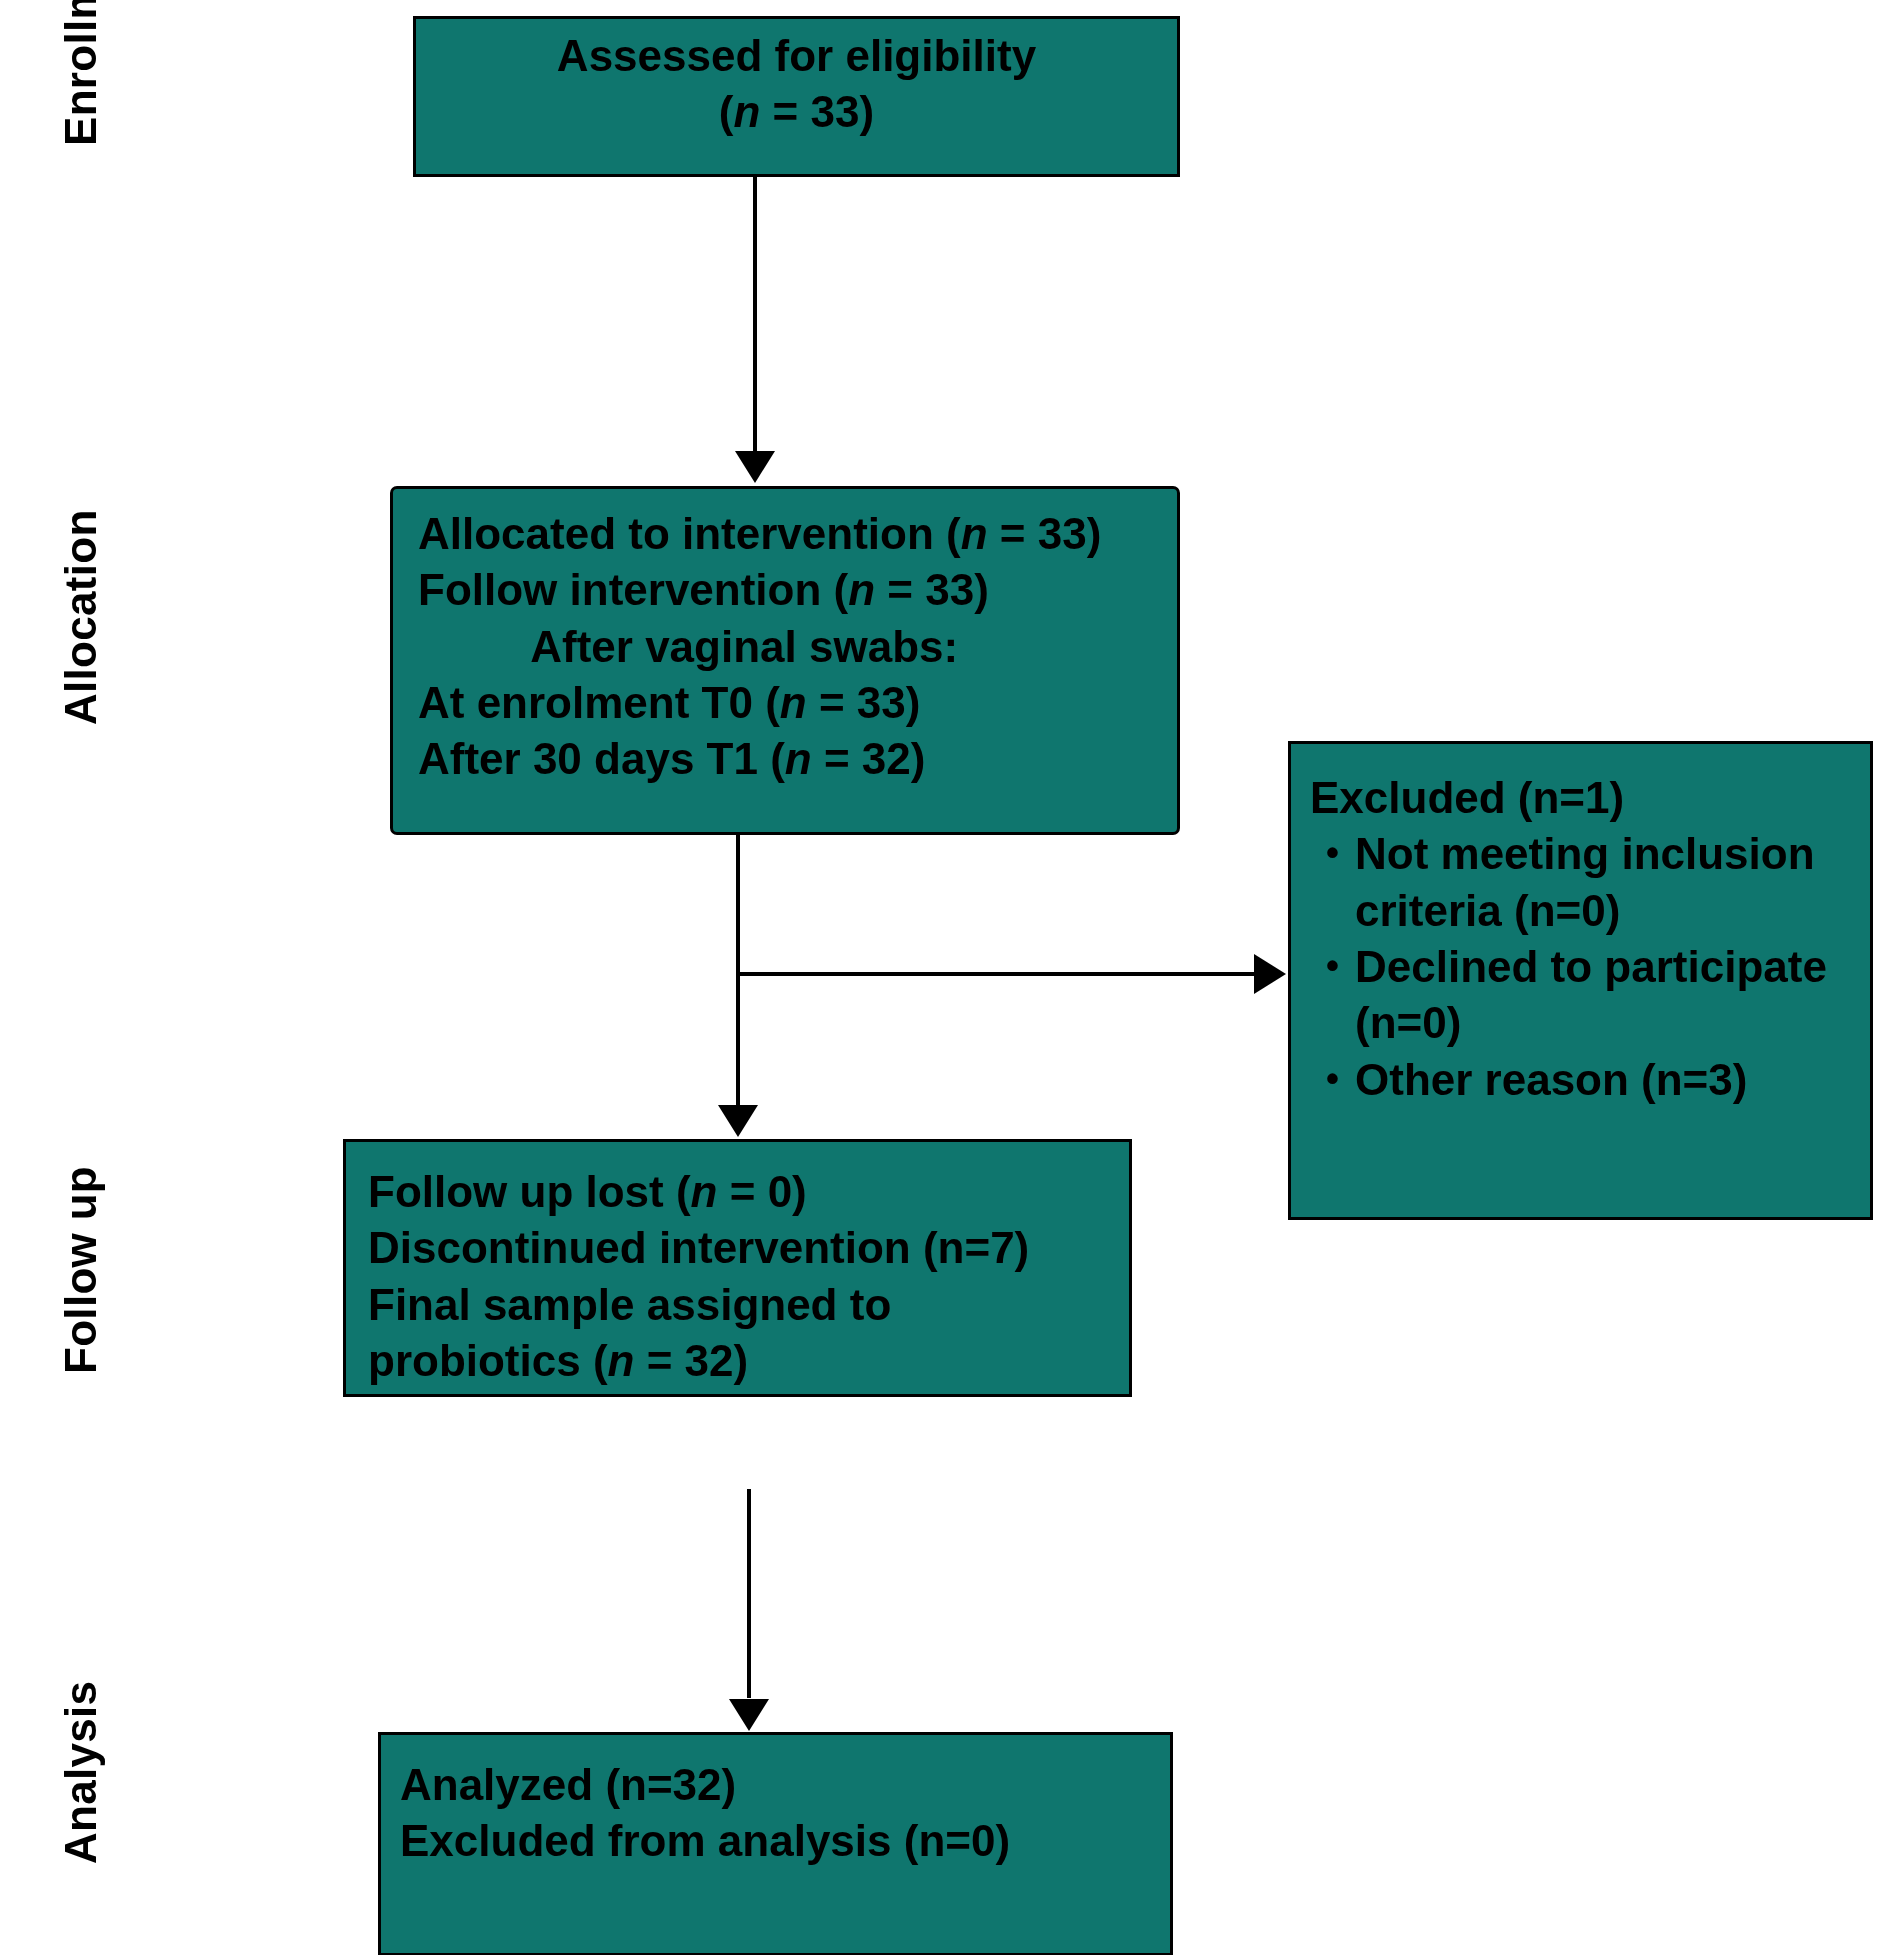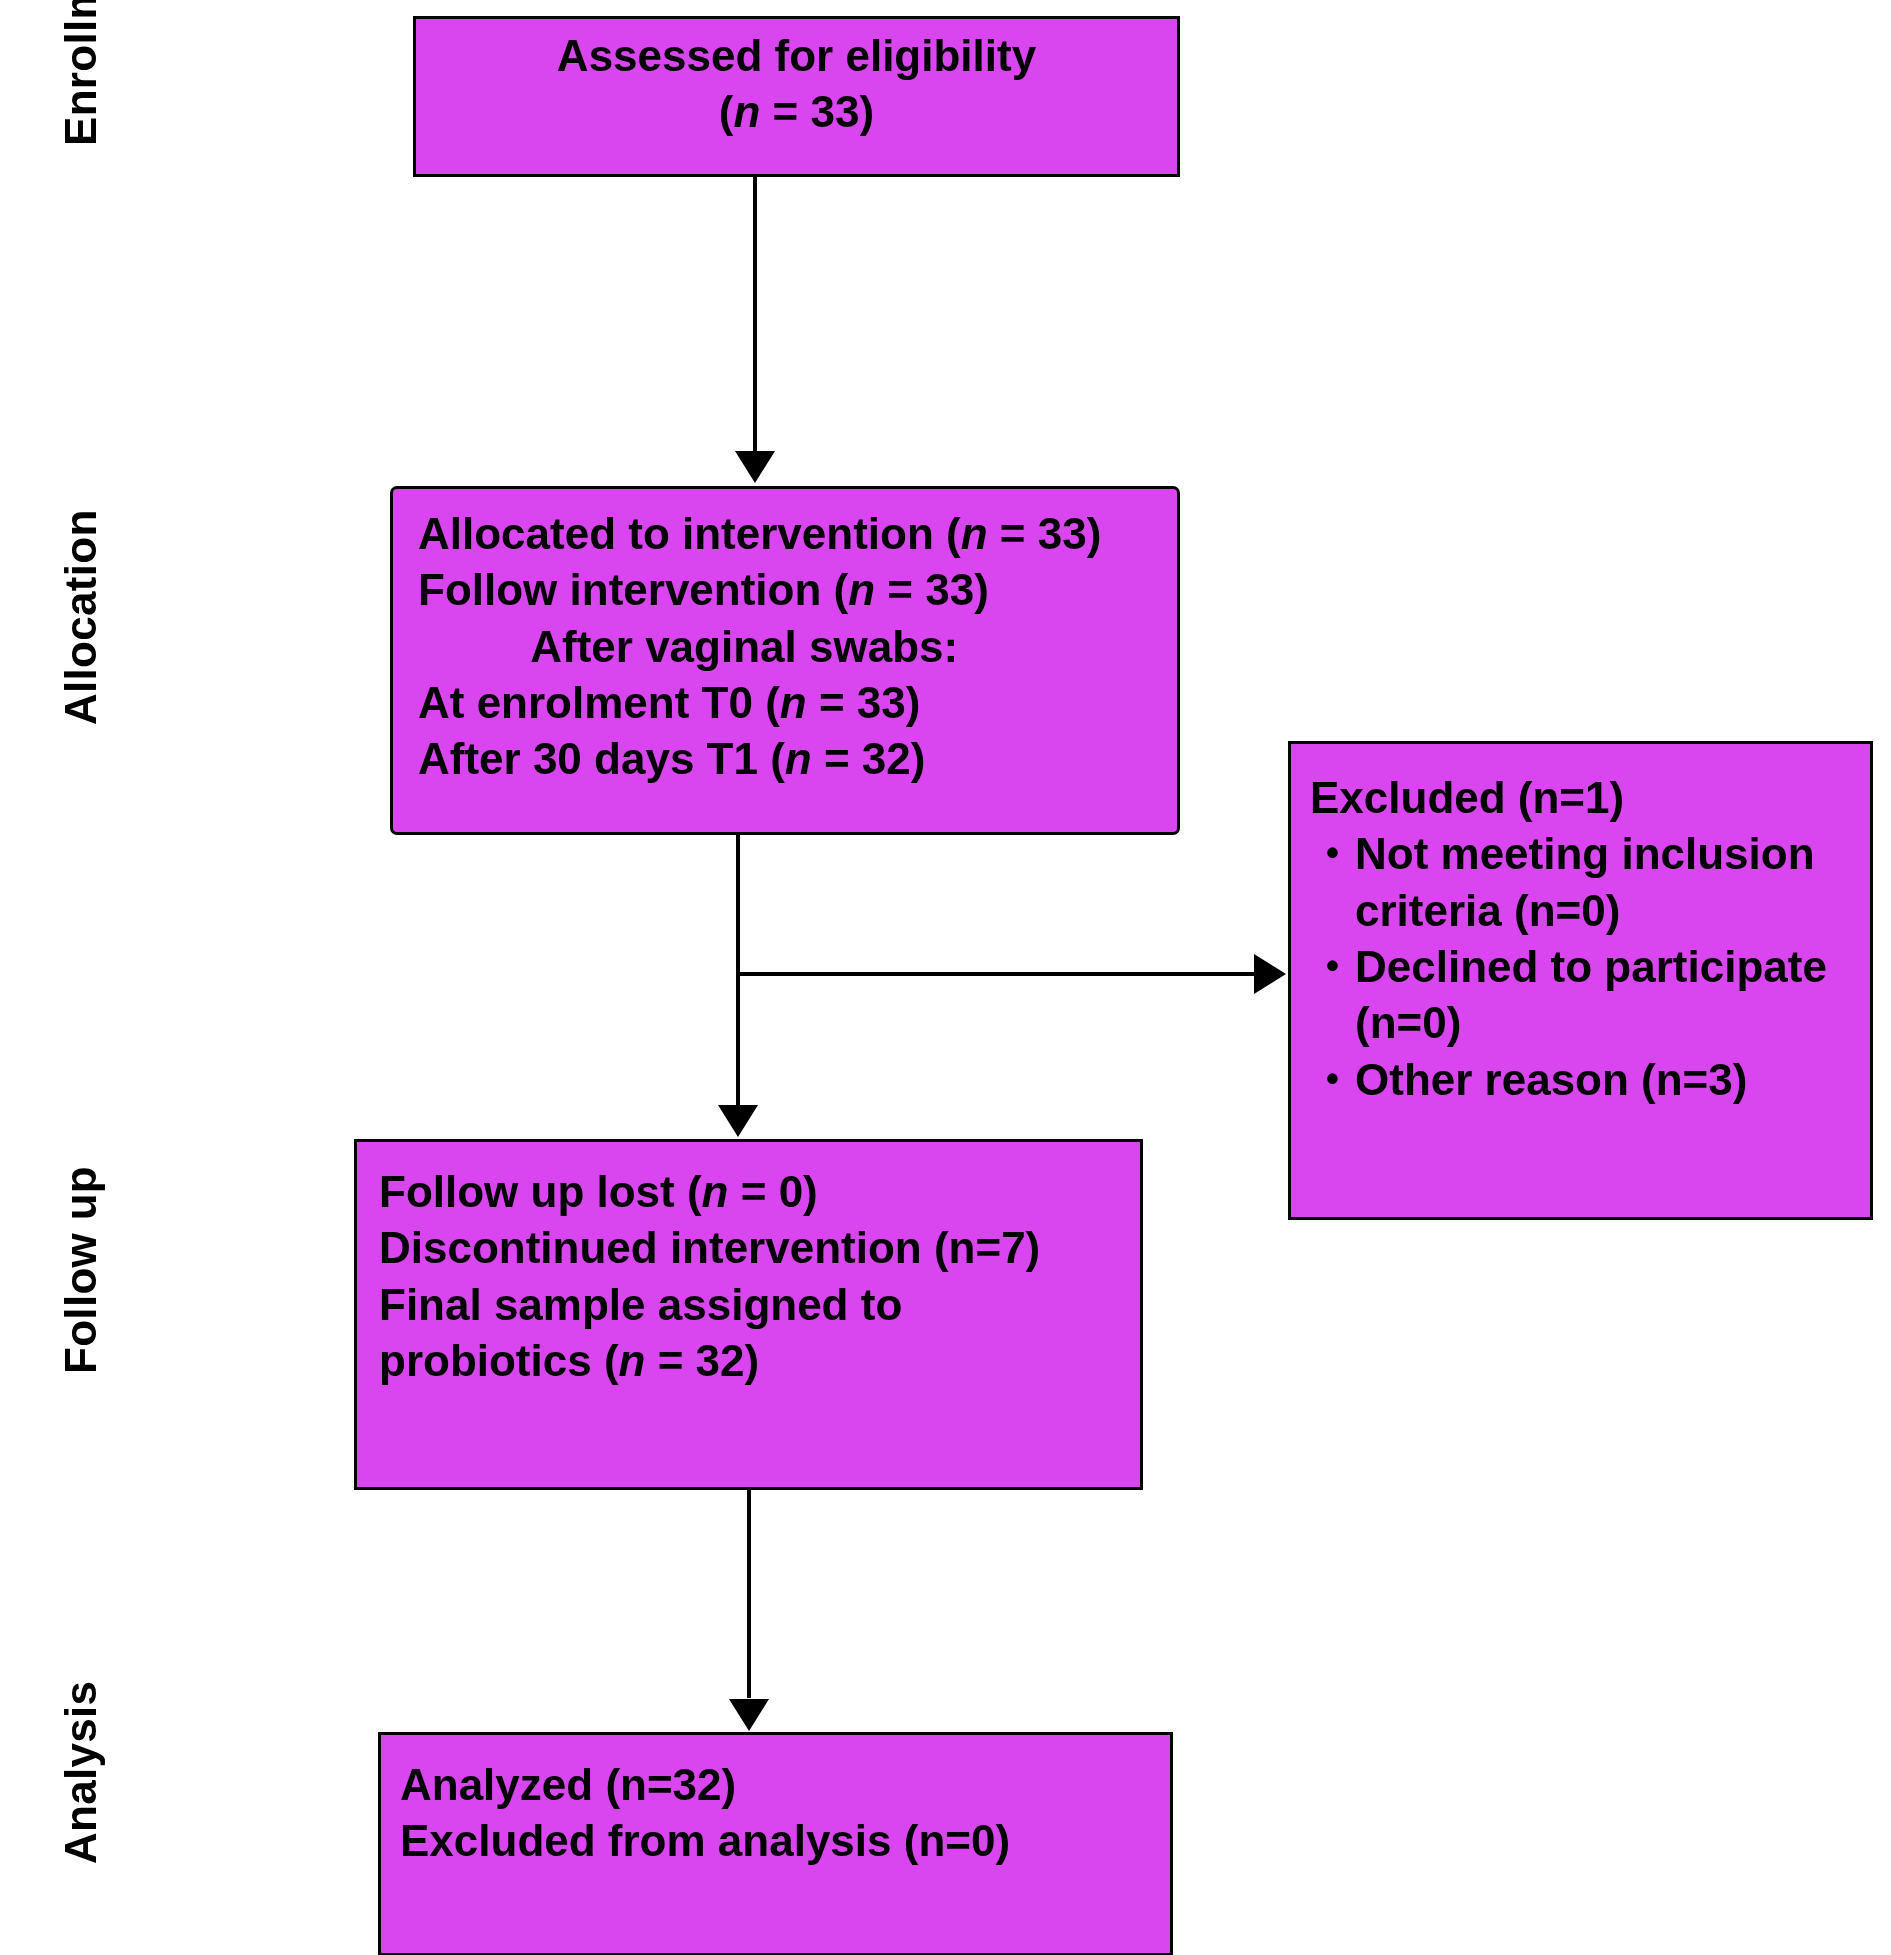--- a/index.html
+++ b/index.html
@@ -27,21 +27,21 @@
     font-size: 44px;
     letter-spacing: 0.3px;
     line-height: 1;
   }
 
   
   .flow-box {
     position: absolute;
     box-sizing: border-box;
     border: 3.7px solid #000000;
-    background: #d946ef;
+    background: #0f766e;
   }
   .box-inner {
     position: absolute;
     left: 0; right: 0; top: 0;
     padding: 0;
   }
   .line {
     color: #000000;
     font-weight: bold;
     font-size: 44px;
@@ -162,21 +162,21 @@
         <span class="bullet-text">Declined to participate (n=0)</span>
       </div>
 
       <div class="bullet-row">
         <span class="bullet-dot">•</span>
         <span class="bullet-text">Other reason (n=3)</span>
       </div>
     </div>
   </div>
 
-  <div class="flow-box" style="left:354px; top:1139px; width:789px; height:351px;text-decoration:underline;">
+  <div class="flow-box" style="left:343px; top:1139px; width:789px; height:258px;text-decoration:underline;">
     <div class="box-inner" style="top:22px; left:22px; right:12.6px;">
       <div class="line">
         <span>Follow up lost (</span><i>n</i><span> = 0)</span>
       </div>
       <div class="line">
         <span>Discontinued intervention (n=7)</span><i></i><span></span>
       </div>
       <div class="line">
         <span>Final sample assigned to</span><i></i><span></span>
       </div>

